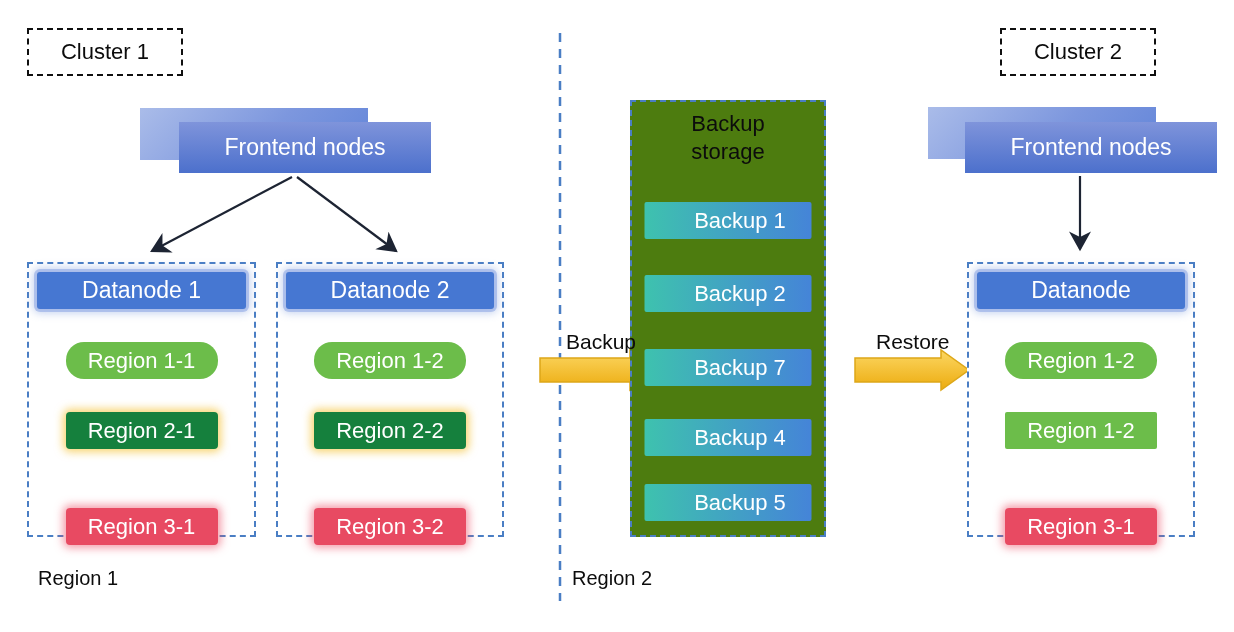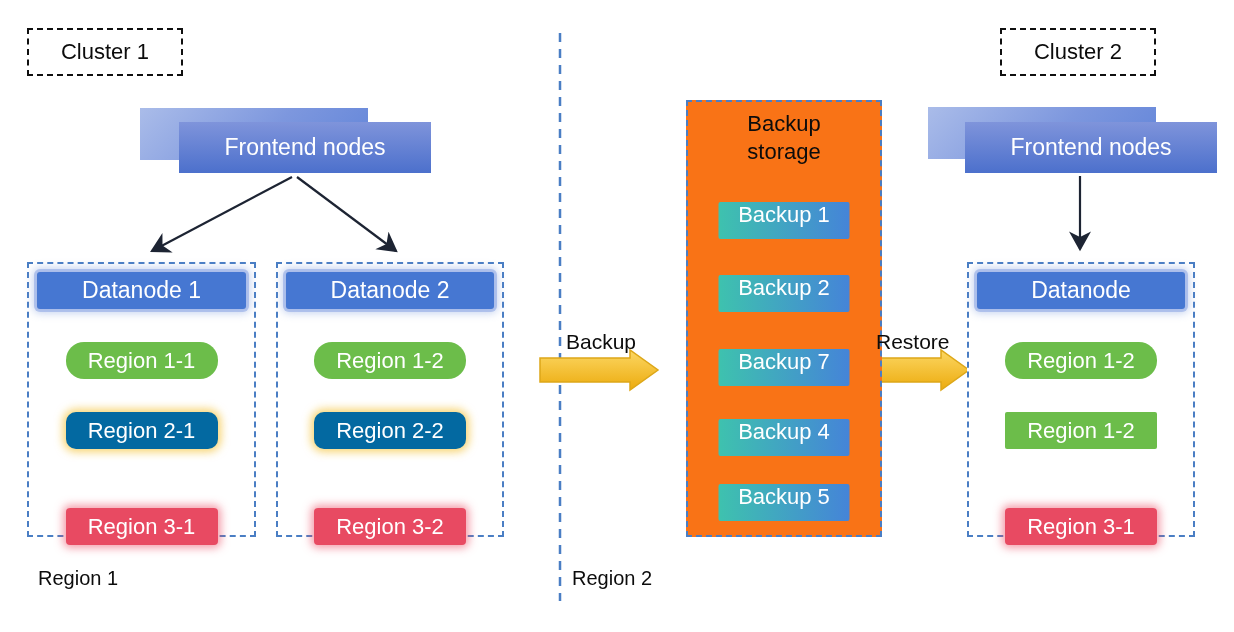--- a/index.html
+++ b/index.html
@@ -40,38 +40,38 @@
     box-shadow:0 0 0 3px rgba(140,166,227,.55),0 0 9px 4px rgba(120,150,220,.45);
   }
   .region{
     position:absolute;left:50%;transform:translateX(-50%);
     width:152px;height:37px;border-radius:2px;
     display:flex;align-items:center;justify-content:center;
     color:#fff;font-size:22px;white-space:nowrap;z-index:2;
   }
   .region.r1{top:78px;border-radius:18px;} .region.r2{top:148px;} .region.r3{top:216px;margin-top:28px;}
   .green {background:#6cbd4a;}
-  .yellow{background:#0369a1;box-shadow:0 0 9px 3px rgba(242,184,20,.6);border-radius:10px;}
+  .yellow{background:#15803d;box-shadow:0 0 9px 3px rgba(242,184,20,.6);border-radius:4px;}
   .red   {background:#e84a62;box-shadow:0 0 9px 3px rgba(233,77,100,.55);border-radius:4px;}
 
   
   .bs-box{
-    position:absolute;box-sizing:border-box;left:686px;top:100px;width:196px;height:437px;
-    border:2px dashed #4a7ec4;background:#f97316;z-index:2;
+    position:absolute;box-sizing:border-box;left:630px;top:100px;width:196px;height:437px;
+    border:2px dashed #4a7ec4;background:#4d7c0f;z-index:2;
   }
   .bs-title{
     margin:8px auto 0 auto;width:120px;text-align:center;
     font-size:22px;line-height:28px;color:#0c0c0c;
   }
   .backup-item{
     position:absolute;left:50%;transform:translateX(-50%);
-    width:131px;height:37px;border-radius:2px;
+    width:143px;height:37px;border-radius:2px;
     background:linear-gradient(90deg,#3ec2ae 0%,#4584d8 100%);
-    display:flex;align-items:flex-start;justify-content:center;
-    color:#fff;font-size:22px;z-index:2;
+    display:flex;align-items:center;justify-content:center;
+    color:#fff;font-size:22px;z-index:2;padding-left:24px;
   }
   .b1{top:100px;} .b2{top:173px;} .b3{top:247px;} .b4{top:317px;} .b5{top:382px;}
 
   .flow-label{position:absolute;font-size:21px;color:#0c0c0c;z-index:3;}
   .footer-label{position:absolute;font-size:20px;color:#0c0c0c;z-index:2;}
 </style>
 </head>
 <body>
 
 <div class="canvas">

